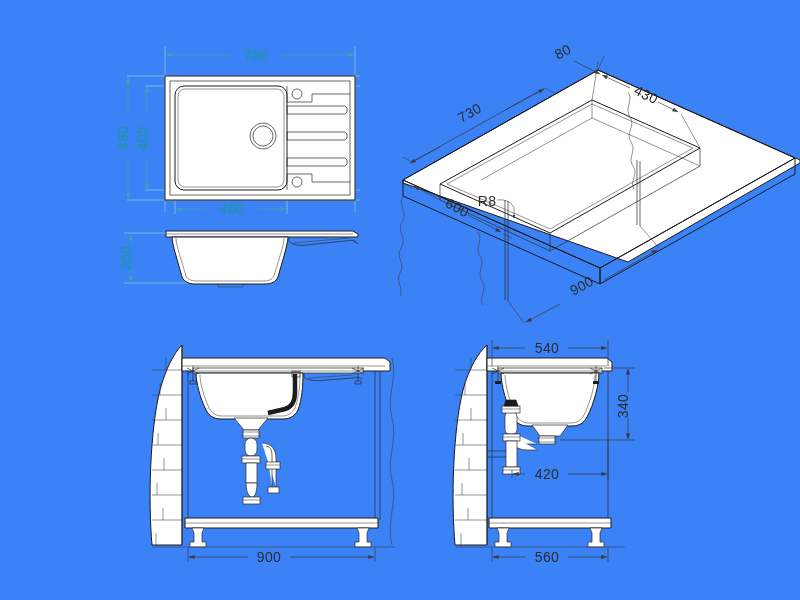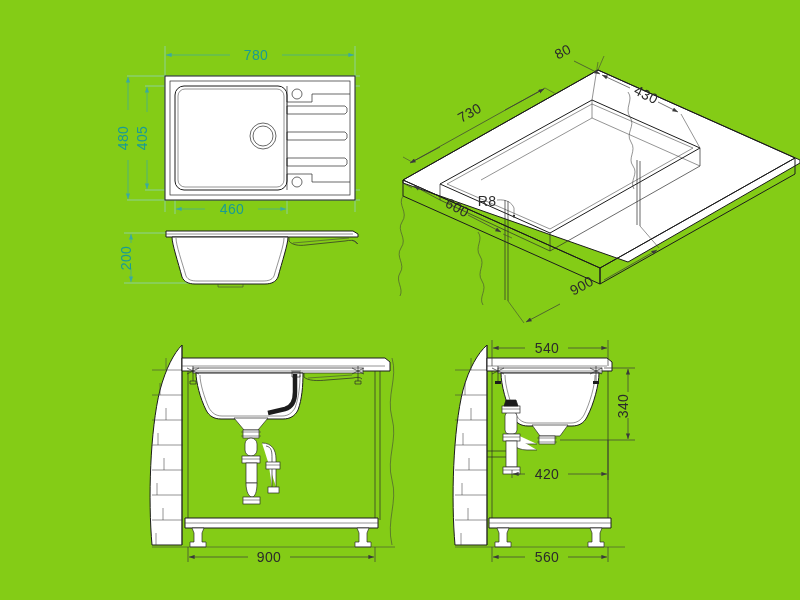--- a/index.html
+++ b/index.html
@@ -10,21 +10,21 @@
   body {
     width: 800px;
     height: 600px;
     font-family: "Liberation Sans", sans-serif;
     overflow: hidden;
   }
   #drawing-sheet {
     position: relative;
     width: 800px;
     height: 600px;
-    background: #84cc16;
+    background: #3b82f6;
   }
   #drawing-sheet svg {
     position: absolute;
     top: 0;
     left: 0;
   }
   .dim-text-teal {
     font-family: "Liberation Sans", sans-serif;
     font-size: 14px;
     fill: #1a9b94;

